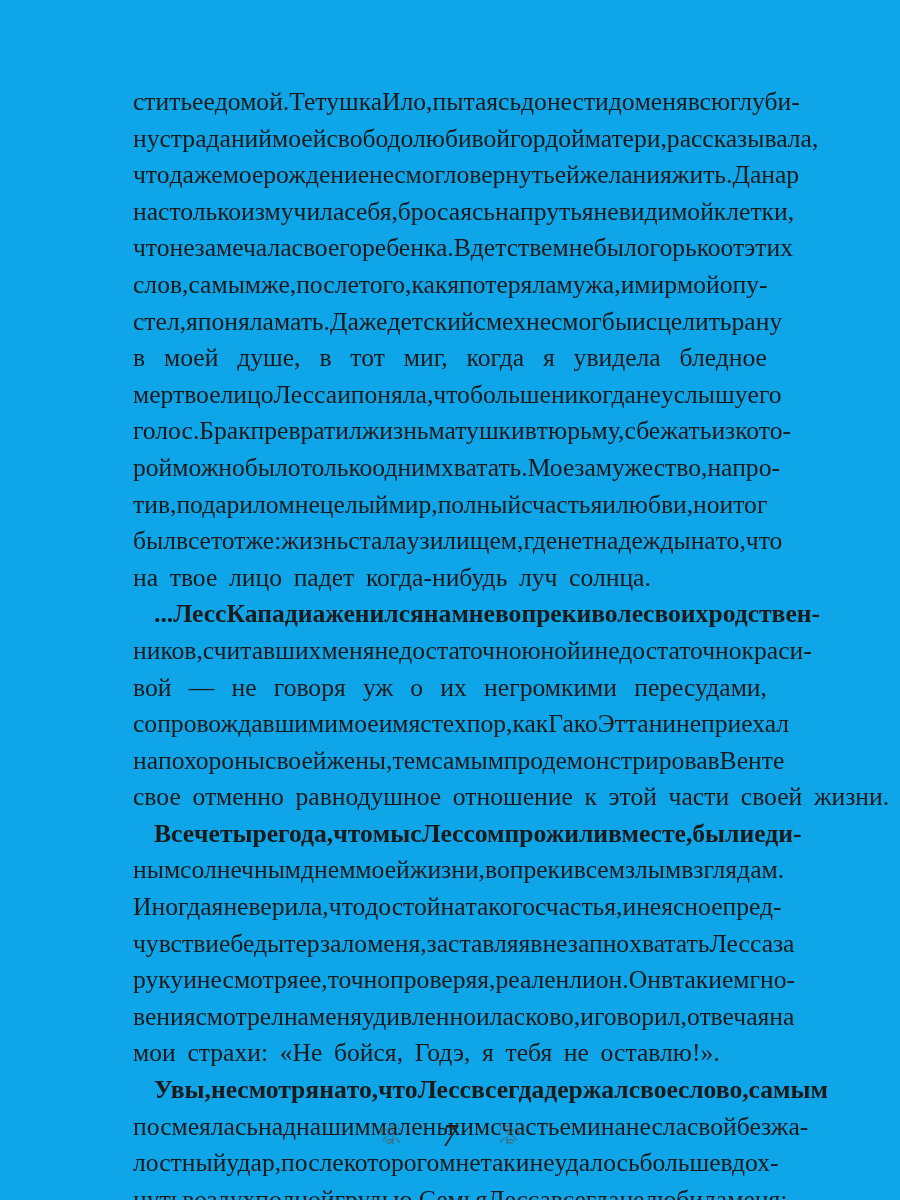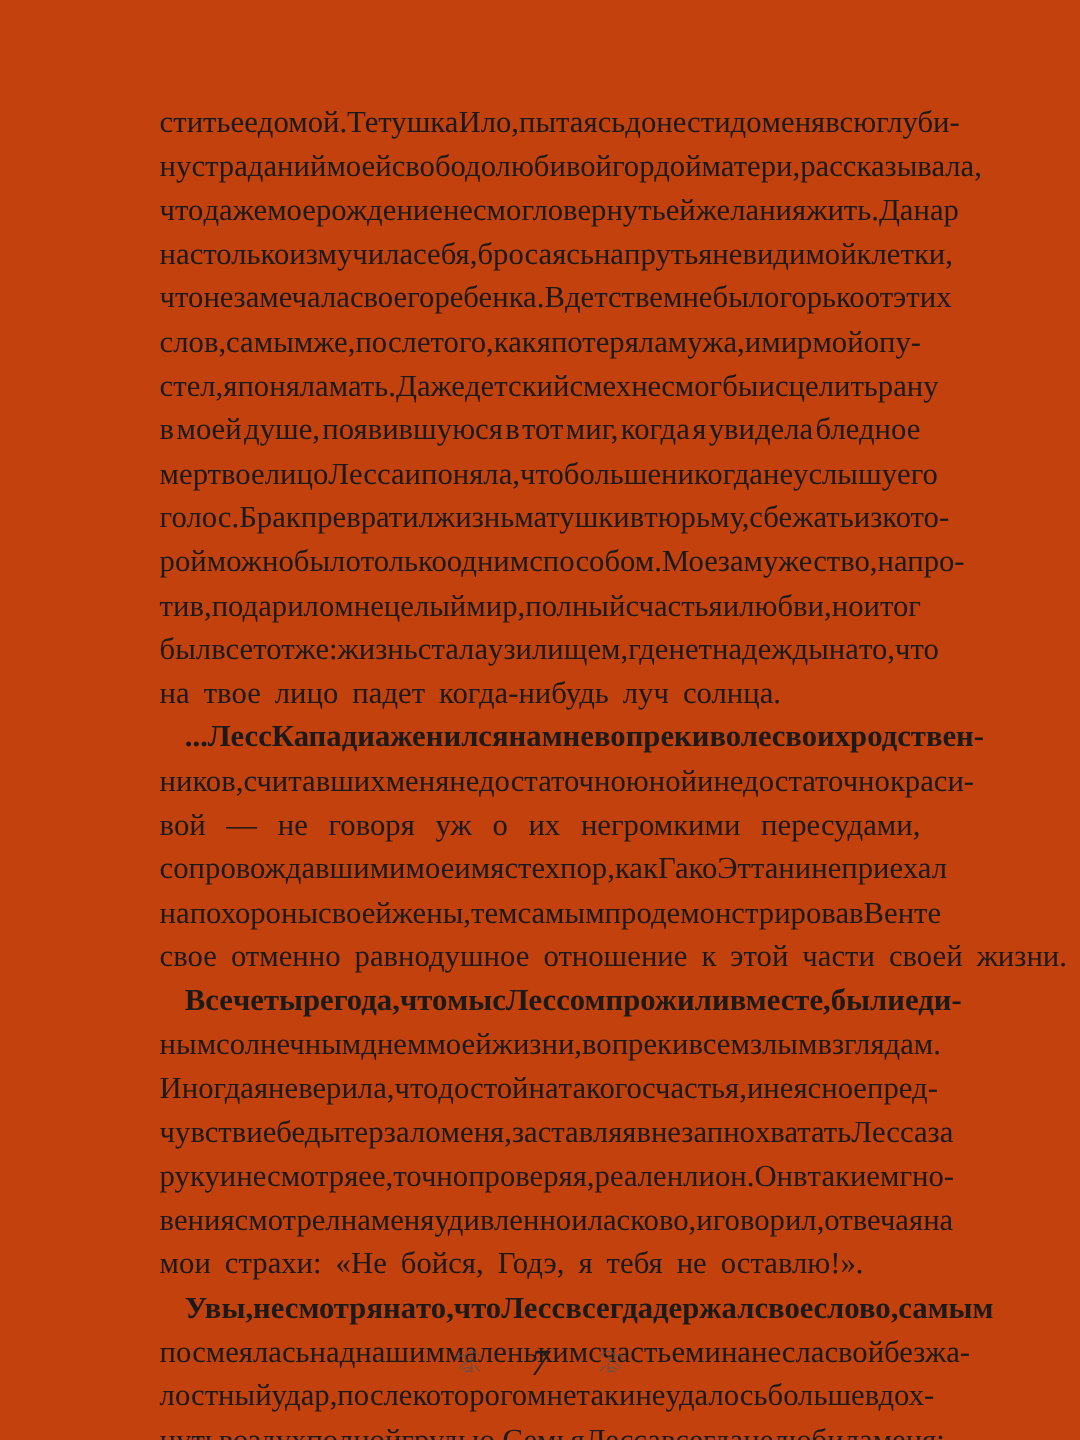--- a/index.html
+++ b/index.html
@@ -16,21 +16,21 @@
     font-family: "Liberation Serif", "DejaVu Serif", serif;
     color: #1a1a1a;
     -webkit-font-smoothing: antialiased;
   }
 
   .page {
     position: absolute;
     left: 0; top: 0;
     width: 900px;
     height: 1200px;
-    background: #c2410c;
+    background: #0ea5e9;
   }
 
   
   .textblock {
     position: absolute;
     left: 133px;
     top: 84px;
     width: 634px;
   }
 
@@ -110,24 +110,24 @@
 
   <div class="textblock">
       <div class="para">
         <div class="line just"><span class="w">стить</span><span class="w">ее</span><span class="w">домой.</span><span class="w">Тетушка</span><span class="w">Ило,</span><span class="w">пытаясь</span><span class="w">донести</span><span class="w">до</span><span class="w">меня</span><span class="w">всю</span><span class="w">глуби-</span></div>
         <div class="line just"><span class="w">ну</span><span class="w">страданий</span><span class="w">моей</span><span class="w">свободолюбивой</span><span class="w">гордой</span><span class="w">матери,</span><span class="w">рассказывала,</span></div>
         <div class="line just"><span class="w">что</span><span class="w">даже</span><span class="w">мое</span><span class="w">рождение</span><span class="w">не</span><span class="w">смогло</span><span class="w">вернуть</span><span class="w">ей</span><span class="w">желания</span><span class="w">жить.</span><span class="w">Данар</span></div>
         <div class="line just"><span class="w">настолько</span><span class="w">измучила</span><span class="w">себя,</span><span class="w">бросаясь</span><span class="w">на</span><span class="w">прутья</span><span class="w">невидимой</span><span class="w">клетки,</span></div>
         <div class="line just"><span class="w">что</span><span class="w">не</span><span class="w">замечала</span><span class="w">своего</span><span class="w">ребенка.</span><span class="w">В</span><span class="w">детстве</span><span class="w">мне</span><span class="w">было</span><span class="w">горько</span><span class="w">от</span><span class="w">этих</span></div>
         <div class="line just"><span class="w">слов,</span><span class="w">самым</span><span class="w">же,</span><span class="w">после</span><span class="w">того,</span><span class="w">как</span><span class="w">я</span><span class="w">потеряла</span><span class="w">мужа,</span><span class="w">и</span><span class="w">мир</span><span class="w">мой</span><span class="w">опу-</span></div>
         <div class="line just"><span class="w">стел,</span><span class="w">я</span><span class="w">поняла</span><span class="w">мать.</span><span class="w">Даже</span><span class="w">детский</span><span class="w">смех</span><span class="w">не</span><span class="w">смог</span><span class="w">бы</span><span class="w">исцелить</span><span class="w">рану</span></div>
-        <div class="line just"><span class="w">в</span><span class="w">моей</span><span class="w">душе,</span><span class="w">появившуюся</span><span class="w">в</span><span class="w">тот</span><span class="w">миг,</span><span class="w">когда</span><span class="w">я</span><span class="w">увидела</span><span class="w">бледное</span></div>
+        <div class="line just"><span class="w">в</span><span class="w">моей</span><span class="w">душе,</span><span class="w">в</span><span class="w">тот</span><span class="w">миг,</span><span class="w">когда</span><span class="w">я</span><span class="w">увидела</span><span class="w">бледное</span></div>
         <div class="line just"><span class="w">мертвое</span><span class="w">лицо</span><span class="w">Лесса</span><span class="w">и</span><span class="w">поняла,</span><span class="w">что</span><span class="w">больше</span><span class="w">никогда</span><span class="w">не</span><span class="w">услышу</span><span class="w">его</span></div>
         <div class="line just"><span class="w">голос.</span><span class="w">Брак</span><span class="w">превратил</span><span class="w">жизнь</span><span class="w">матушки</span><span class="w">в</span><span class="w">тюрьму,</span><span class="w">сбежать</span><span class="w">из</span><span class="w">кото-</span></div>
-        <div class="line just"><span class="w">рой</span><span class="w">можно</span><span class="w">было</span><span class="w">только</span><span class="w">одним</span><span class="w">способом.</span><span class="w">Мое</span><span class="w">замужество,</span><span class="w">напро-</span></div>
+        <div class="line just"><span class="w">рой</span><span class="w">можно</span><span class="w">было</span><span class="w">только</span><span class="w">одним</span><span class="w">хватать.</span><span class="w">Мое</span><span class="w">замужество,</span><span class="w">напро-</span></div>
         <div class="line just"><span class="w">тив,</span><span class="w">подарило</span><span class="w">мне</span><span class="w">целый</span><span class="w">мир,</span><span class="w">полный</span><span class="w">счастья</span><span class="w">и</span><span class="w">любви,</span><span class="w">но</span><span class="w">итог</span></div>
         <div class="line just"><span class="w">был</span><span class="w">все</span><span class="w">тот</span><span class="w">же:</span><span class="w">жизнь</span><span class="w">стала</span><span class="w">узилищем,</span><span class="w">где</span><span class="w">нет</span><span class="w">надежды</span><span class="w">на</span><span class="w">то,</span><span class="w">что</span></div>
         <div class="line last"><span class="w">на</span><span class="w">твое</span><span class="w">лицо</span><span class="w">падет</span><span class="w">когда-нибудь</span><span class="w">луч</span><span class="w">солнца.</span></div>
       </div>
       <div class="para">
         <div class="line just indent"><span class="w">...Лесс</span><span class="w">Кападиа</span><span class="w">женился</span><span class="w">на</span><span class="w">мне</span><span class="w">вопреки</span><span class="w">воле</span><span class="w">своих</span><span class="w">родствен-</span></div>
         <div class="line just"><span class="w">ников,</span><span class="w">считавших</span><span class="w">меня</span><span class="w">недостаточно</span><span class="w">юной</span><span class="w">и</span><span class="w">недостаточно</span><span class="w">краси-</span></div>
         <div class="line just"><span class="w">вой</span><span class="w">—</span><span class="w">не</span><span class="w">говоря</span><span class="w">уж</span><span class="w">о</span><span class="w">их</span><span class="w">негромкими</span><span class="w">пересудами,</span></div>
         <div class="line just"><span class="w">сопровождавшими</span><span class="w">мое</span><span class="w">имя</span><span class="w">с</span><span class="w">тех</span><span class="w">пор,</span><span class="w">как</span><span class="w">Гако</span><span class="w">Эттани</span><span class="w">не</span><span class="w">приехал</span></div>
         <div class="line just"><span class="w">на</span><span class="w">похороны</span><span class="w">своей</span><span class="w">жены,</span><span class="w">тем</span><span class="w">самым</span><span class="w">продемонстрировав</span><span class="w">Венте</span></div>

